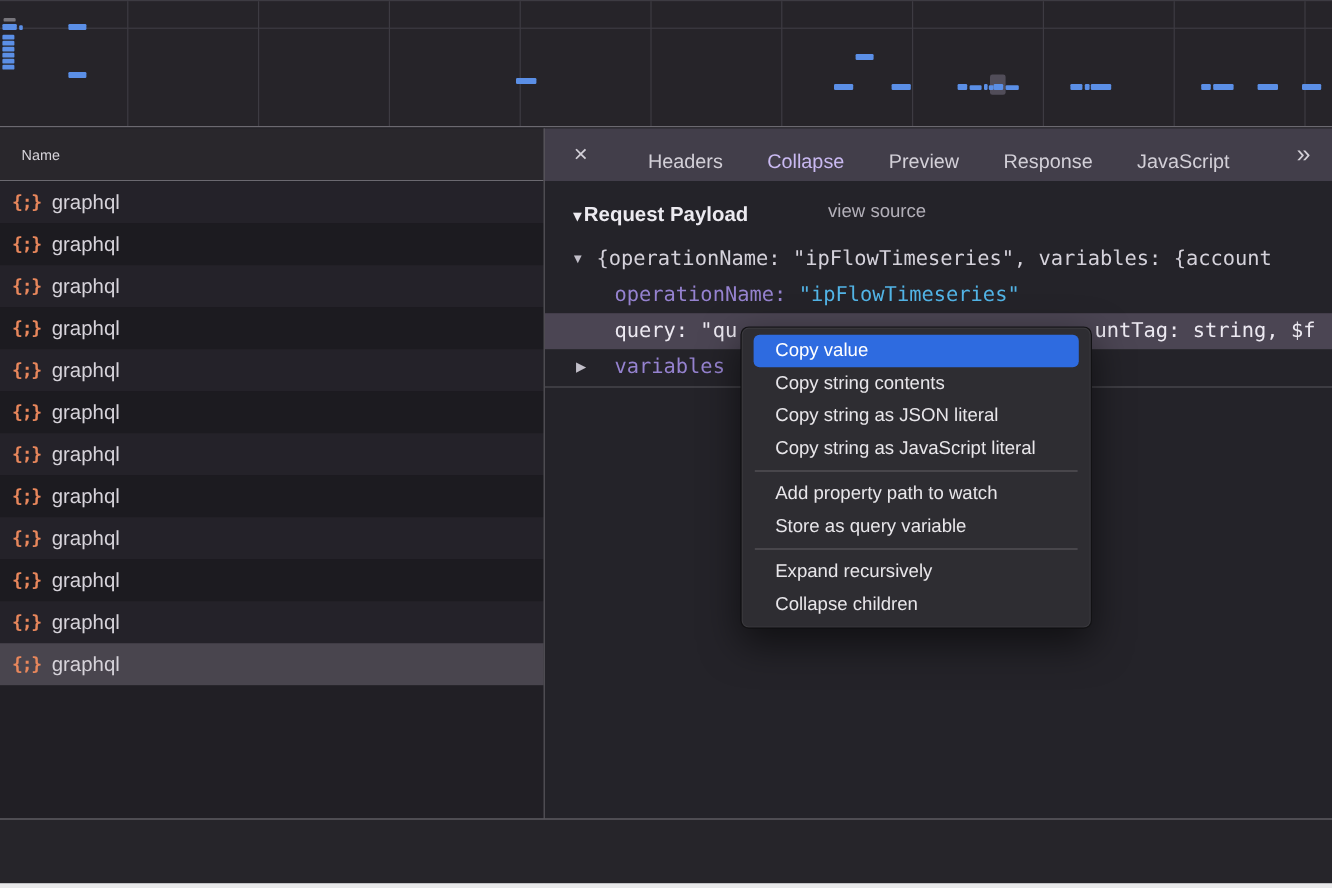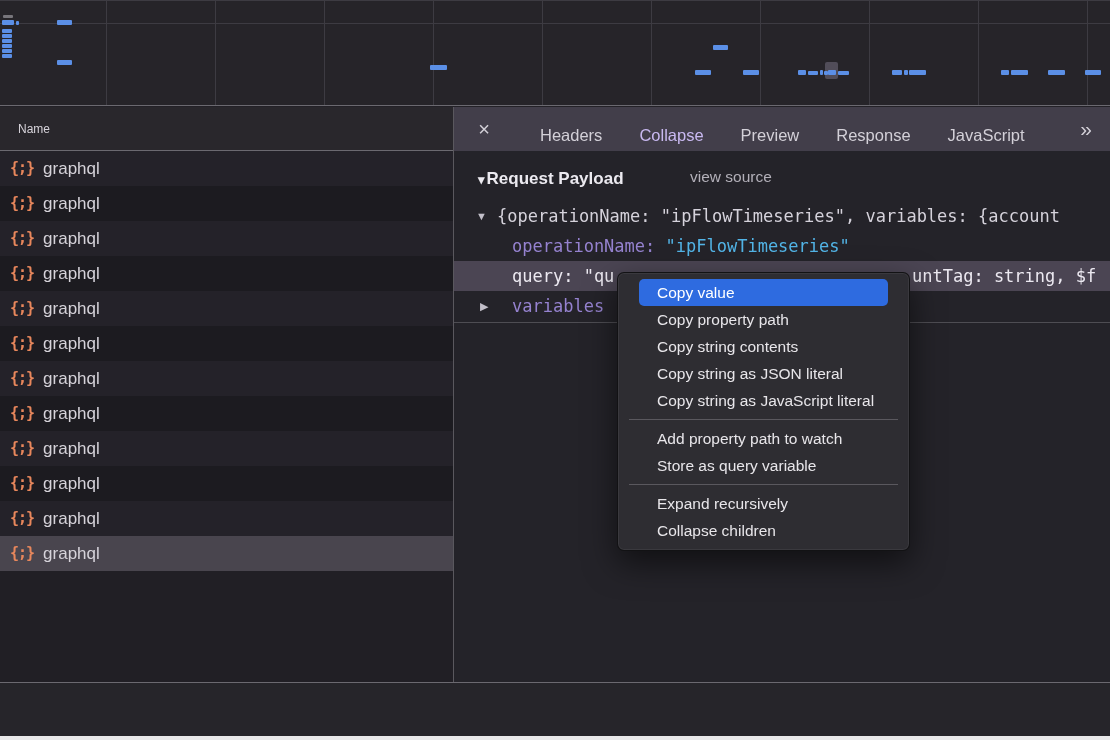--- a/index.html
+++ b/index.html
@@ -80,21 +80,21 @@
   
   #v-divider{position:absolute;left:453px;top:107px;width:1px;height:629px;background:var(--divider);}
   #footer{position:absolute;left:0;top:682px;width:1110px;height:54px;background:var(--footer-bg);
     border-top:1px solid var(--strong-line);}
   #bottom-edge{position:absolute;left:0;top:736px;width:1110px;height:4px;background:var(--bottom-strip);}
   
   #context-menu{position:absolute;left:617px;top:272px;width:293px;
     background:var(--menu-bg);border:1px solid rgba(0,0,0,.6);border-radius:7px;
     box-shadow:0 12px 32px rgba(0,0,0,.55), inset 0 0 0 1px rgba(255,255,255,.06);
     padding:6px 0;z-index:50;}
-  .menu-item{height:27px;line-height:27px;margin:0 21px;padding:0 18px;border-radius:5px;
+  .menu-item{height:27px;line-height:27px;margin:0 10px;padding:0 18px;border-radius:5px;
     font-size:15.5px;color:var(--menu-text);white-space:nowrap;}
   .menu-item.highlighted{background:var(--menu-highlight);color:#fff;}
   .menu-sep{height:1px;margin:5px 11px;background:var(--menu-separator);}
 </style>
 </head>
 <body>
 
 <div id="app">
 
   <div id="overview">
@@ -235,21 +235,20 @@
 
     <div id="section-border"></div>
   </div>
 
   <div id="v-divider"></div>
   <div id="footer"></div>
   <div id="bottom-edge"></div>
 
   <div id="context-menu">
       <div class="menu-item highlighted">Copy value</div>
-      <div class="menu-item">Copy property path</div>
       <div class="menu-item">Copy string contents</div>
       <div class="menu-item">Copy string as JSON literal</div>
       <div class="menu-item">Copy string as JavaScript literal</div>
       <div class="menu-sep"></div>
       <div class="menu-item">Add property path to watch</div>
       <div class="menu-item">Store as query variable</div>
       <div class="menu-sep"></div>
       <div class="menu-item">Expand recursively</div>
       <div class="menu-item">Collapse children</div>
     </div>

